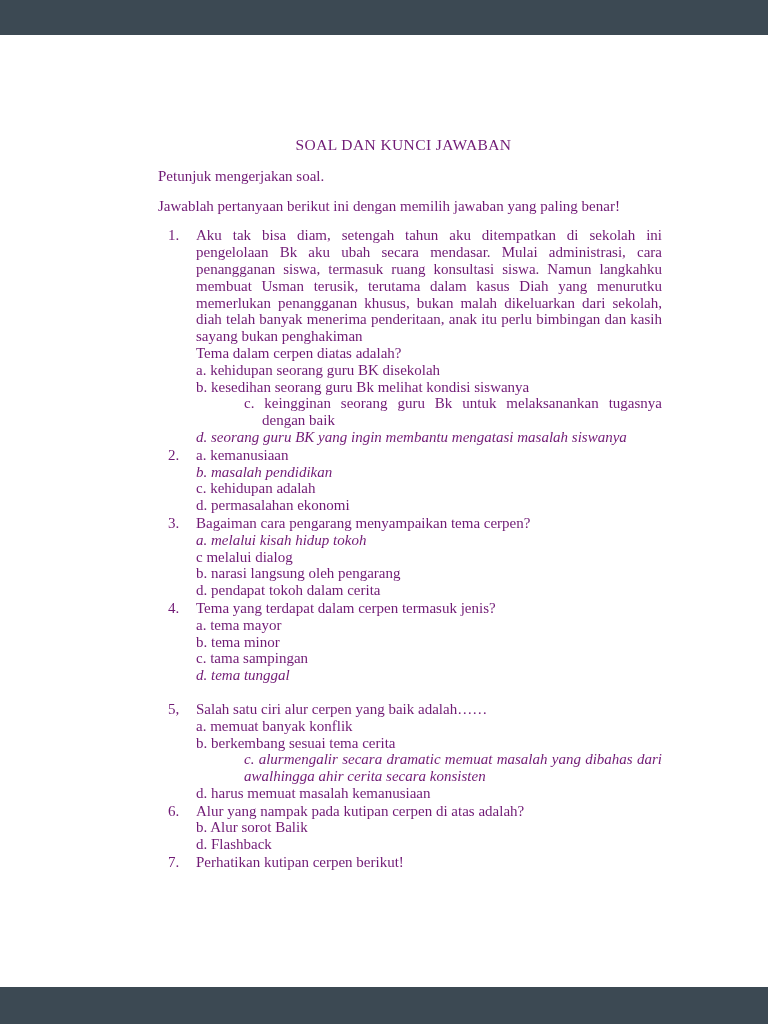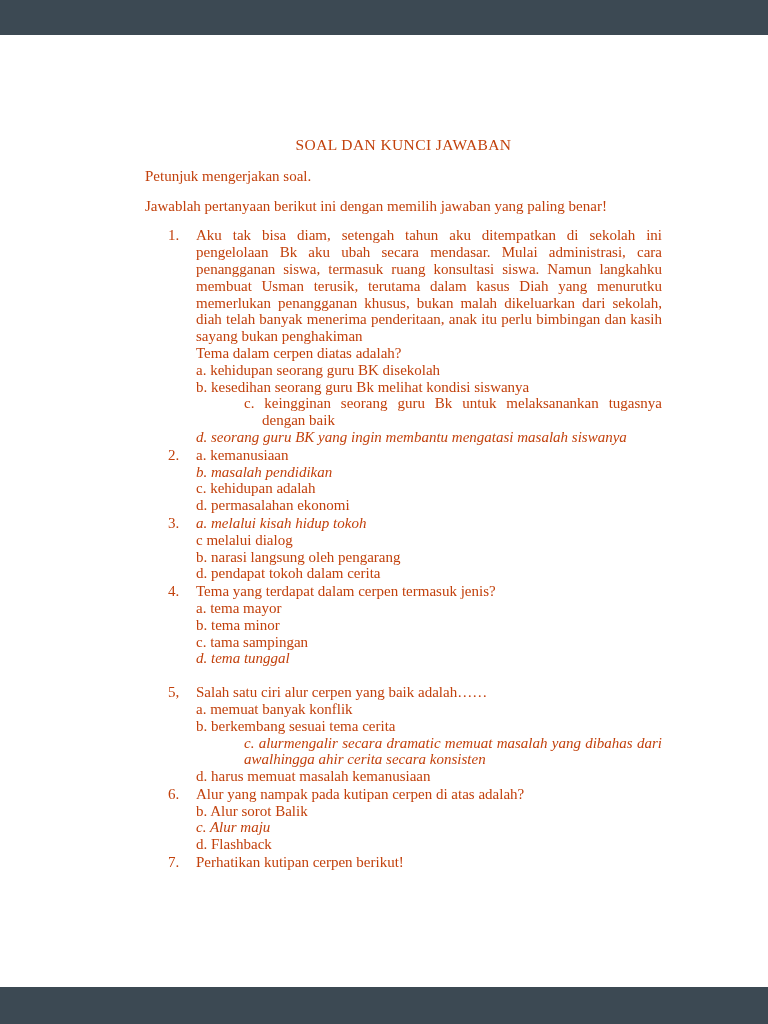--- a/index.html
+++ b/index.html
@@ -11,27 +11,27 @@
   }
   .bar { position: absolute; left: 0; width: 768px; background: #3c4953; }
   .bar.top { top: 0; height: 35px; }
   .bar.bottom { bottom: 0; height: 37px; }
   .page {
     position: absolute; left: 0; top: 35px; width: 768px; height: 952px;
     background: #ffffff;
   }
   .content {
     position: absolute; left: 145px; top: 102px; width: 517px;
-    font-size: 15px; line-height: 16.8px; color: #c2410c;
+    font-size: 15px; line-height: 16.8px; color: #701a75;
   }
   .title {
     text-align: center; margin: 0 0 14px 0;
     font-size: 15.5px; font-weight: 400; letter-spacing: 0.4px;
   }
-  .intro { margin: 0 0 13px 0; }
+  .intro { margin: 0 0 13px 13px; }
   .question { display: flex; margin: 0 0 1px 0; }
   .qnum { width: 28px; margin-left: 23px; flex: none; }
   .qbody { flex: 1; min-width: 0; }
   .passage { margin: 0; text-align: justify; }
   .justify { text-align: justify; margin-left: 48px; }
   .italic { font-style: italic; }
   .hang { padding-left: 18px; text-indent: -18px; }
   .space-before { margin-top: 17px; }
 </style>
 </head>
@@ -66,20 +66,21 @@
           <div class="opt">a. kemanusiaan</div>
           <div class="opt italic">b. masalah pendidikan</div>
           <div class="opt">c. kehidupan adalah</div>
           <div class="opt">d. permasalahan ekonomi</div>
         </div>
       </div>
 
       <div class="question">
         <div class="qnum">3.</div>
         <div class="qbody">
+          <div>Bagaiman cara pengarang menyampaikan tema cerpen?</div>
           <div class="opt italic">a. melalui kisah hidup tokoh</div>
           <div class="opt">c melalui dialog</div>
           <div class="opt">b. narasi langsung oleh pengarang</div>
           <div class="opt">d. pendapat tokoh dalam cerita</div>
         </div>
       </div>
 
       <div class="question">
         <div class="qnum">4.</div>
         <div class="qbody">
@@ -100,21 +101,20 @@
           <div class="opt italic justify">c. alurmengalir secara dramatic memuat masalah yang dibahas dari awalhingga ahir cerita secara konsisten</div>
           <div class="opt">d. harus memuat masalah kemanusiaan</div>
         </div>
       </div>
 
       <div class="question">
         <div class="qnum">6.</div>
         <div class="qbody">
           <div>Alur yang nampak pada kutipan cerpen di atas adalah?</div>
           <div class="opt">b. Alur sorot Balik</div>
-          <div class="opt italic">c. Alur maju</div>
           <div class="opt">d. Flashback</div>
         </div>
       </div>
 
       <div class="question">
         <div class="qnum">7.</div>
         <div class="qbody">
           <div>Perhatikan kutipan cerpen berikut!</div>
         </div>
       </div>

